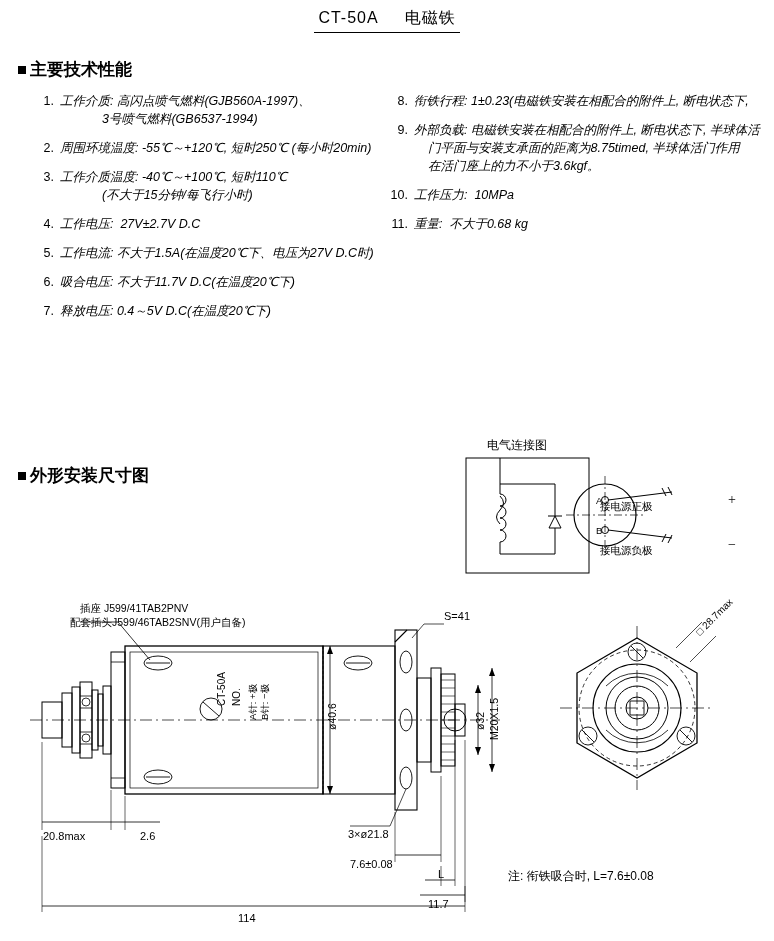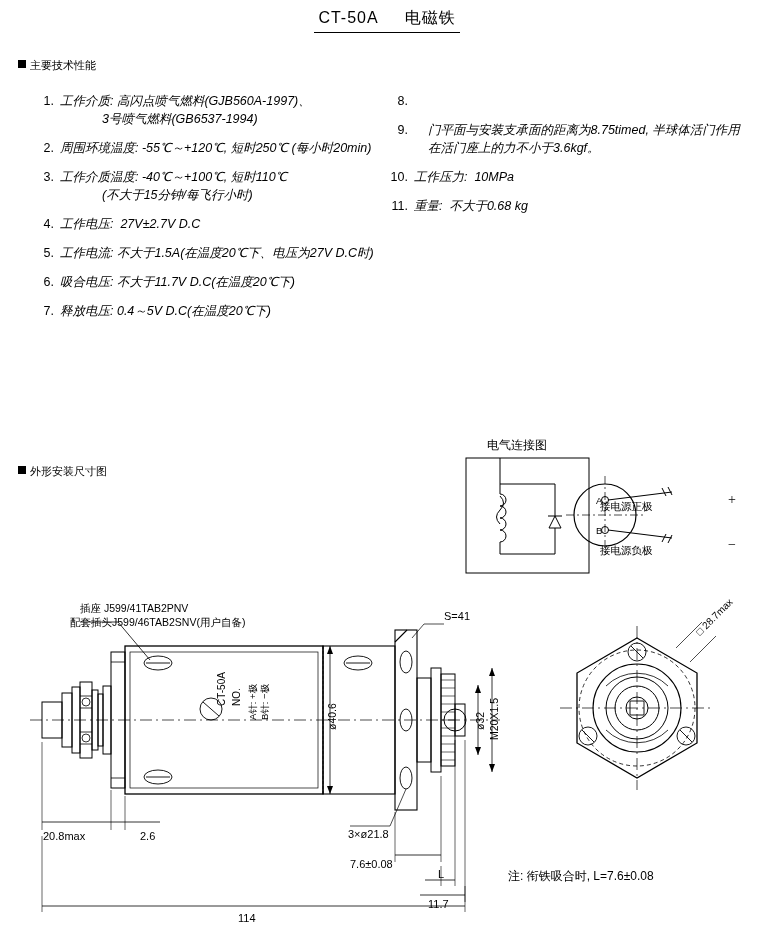--- a/index.html
+++ b/index.html
@@ -33,22 +33,22 @@
     font-size: 16px;
     letter-spacing: 1px;
     padding: 0 4px 3px 4px;
     border-bottom: 1px solid #000;
   }
   .title .model { margin-right: 26px; }
 
   
   .sec-head {
     position: absolute;
-    font-size: 11px;
-    font-weight: normal;
+    font-size: 17px;
+    font-weight: bold;
   }
   .sec-head .bullet {
     display: inline-block;
     width: 8px;
     height: 8px;
     background: #000;
     margin-right: 4px;
     vertical-align: 1px;
   }
   #sec-perf { top: 58px; left: 18px; }
@@ -163,25 +163,27 @@
       <span class="spec-body">
         <span class="spec-line">释放电压: 0.4～5V D.C(在温度20℃下)</span>
       </span>
     </div>
   </div>
 
   <div class="spec-col" id="col-right">
     <div class="spec-item">
       <span class="spec-num">8.</span>
       <span class="spec-body">
+        <span class="spec-line">衔铁行程: 1±0.23(电磁铁安装在相配合的附件上, 断电状态下,</span>
       </span>
     </div>
     <div class="spec-item">
       <span class="spec-num">9.</span>
       <span class="spec-body">
+        <span class="spec-line">外部负载: 电磁铁安装在相配合的附件上, 断电状态下, 半球体活</span>
         <span class="spec-line indent-2">门平面与安装支承面的距离为8.75timed, 半球体活门作用</span>
         <span class="spec-line indent-2">在活门座上的力不小于3.6kgf。</span>
       </span>
     </div>
     <div class="spec-item">
       <span class="spec-num">10.</span>
       <span class="spec-body">
         <span class="spec-line">工作压力:  10MPa</span>
       </span>
     </div>

